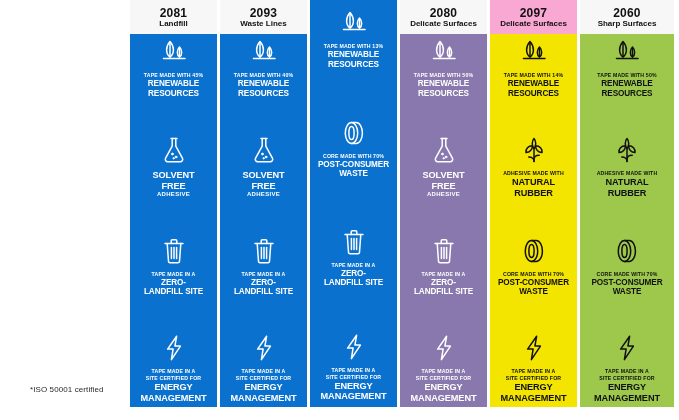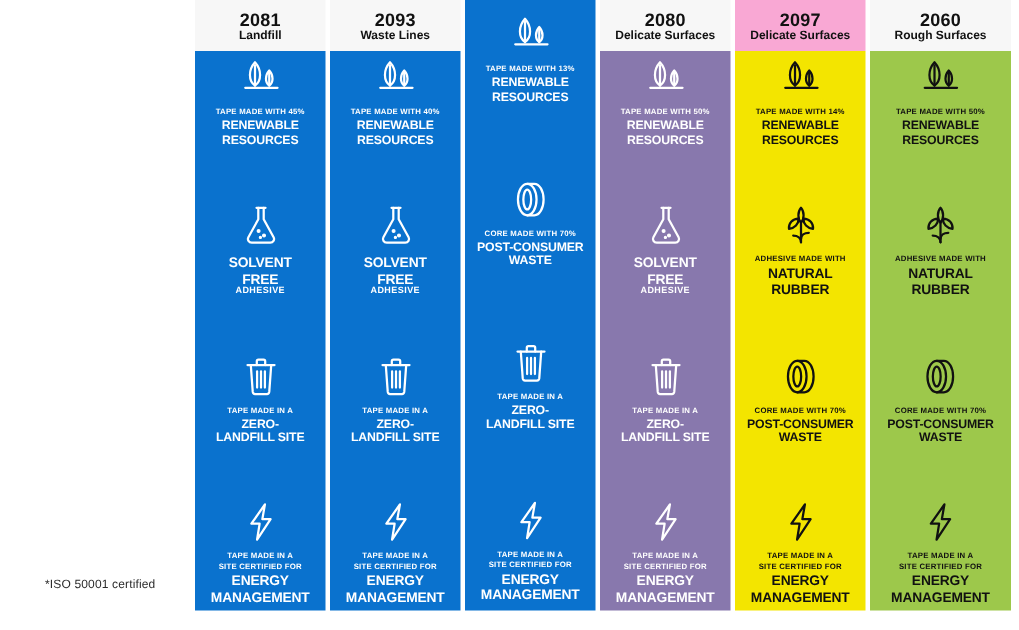--- a/index.html
+++ b/index.html
@@ -325,21 +325,21 @@
                 <path d="M14.6 3.3L5.6 16.1H11.1L9.4 26.7L18.4 13.1H12.9L14.6 3.3Z"></path>
               </svg></span>
             <div class="cap-small">Tape made in a<br>Site certified for</div>
             <div class="cap-big">Energy<br>Management</div>
           </div>
         </div>
       </div>
       <div class="column last">
         <div class="col-head" style="background: rgb(247, 247, 247);">
           <div class="col-code">2060</div>
-          <div class="col-name">Rough Surfaces</div>
+          <div class="col-name">Sharp Surfaces</div>
         </div>
         <div class="col-body dark" style="background: rgb(157, 200, 75);">
           <div class="cell">
             <span class="ico" style="color: rgb(17, 17, 17);"><svg width="30" height="30" viewBox="0 0 30 30">
                 <path d="M11 20C6.5 17 6.5 9.5 11 4.5C15.5 9.5 15.5 17 11 20Z"></path>
                 <path d="M11 6.5V20"></path>
                 <path d="M20.5 20C17.6 18 17.6 13.2 20.5 10C23.4 13.2 23.4 18 20.5 20Z"></path>
                 <path d="M20.5 11.8V20"></path>
                 <path d="M4.5 21.5H26"></path>
               </svg></span>

